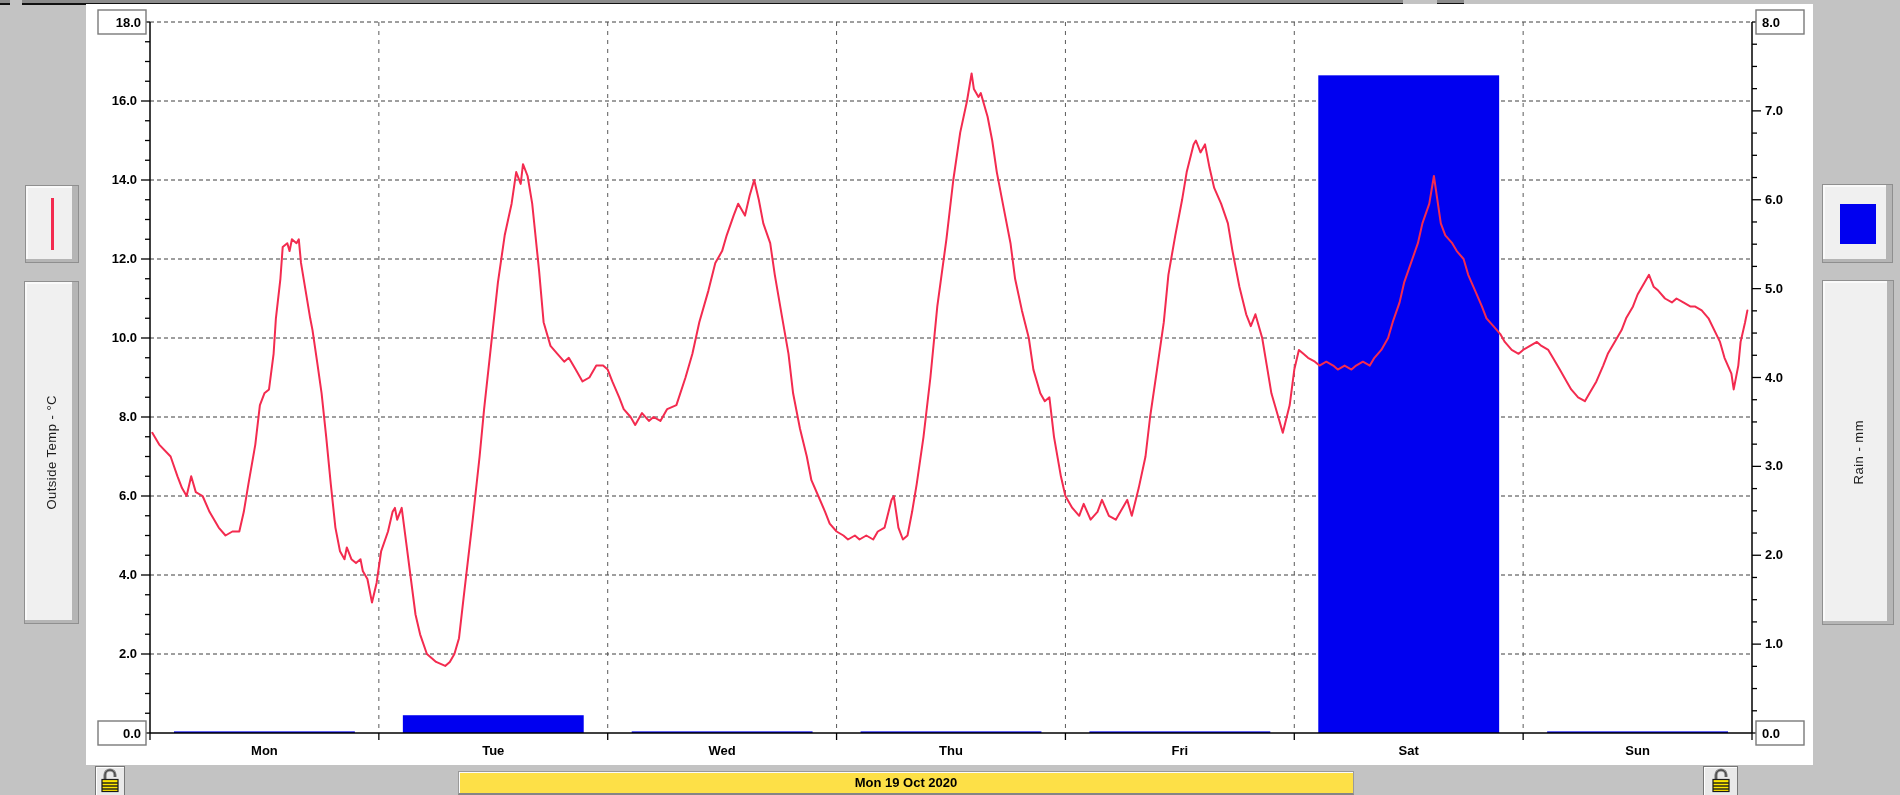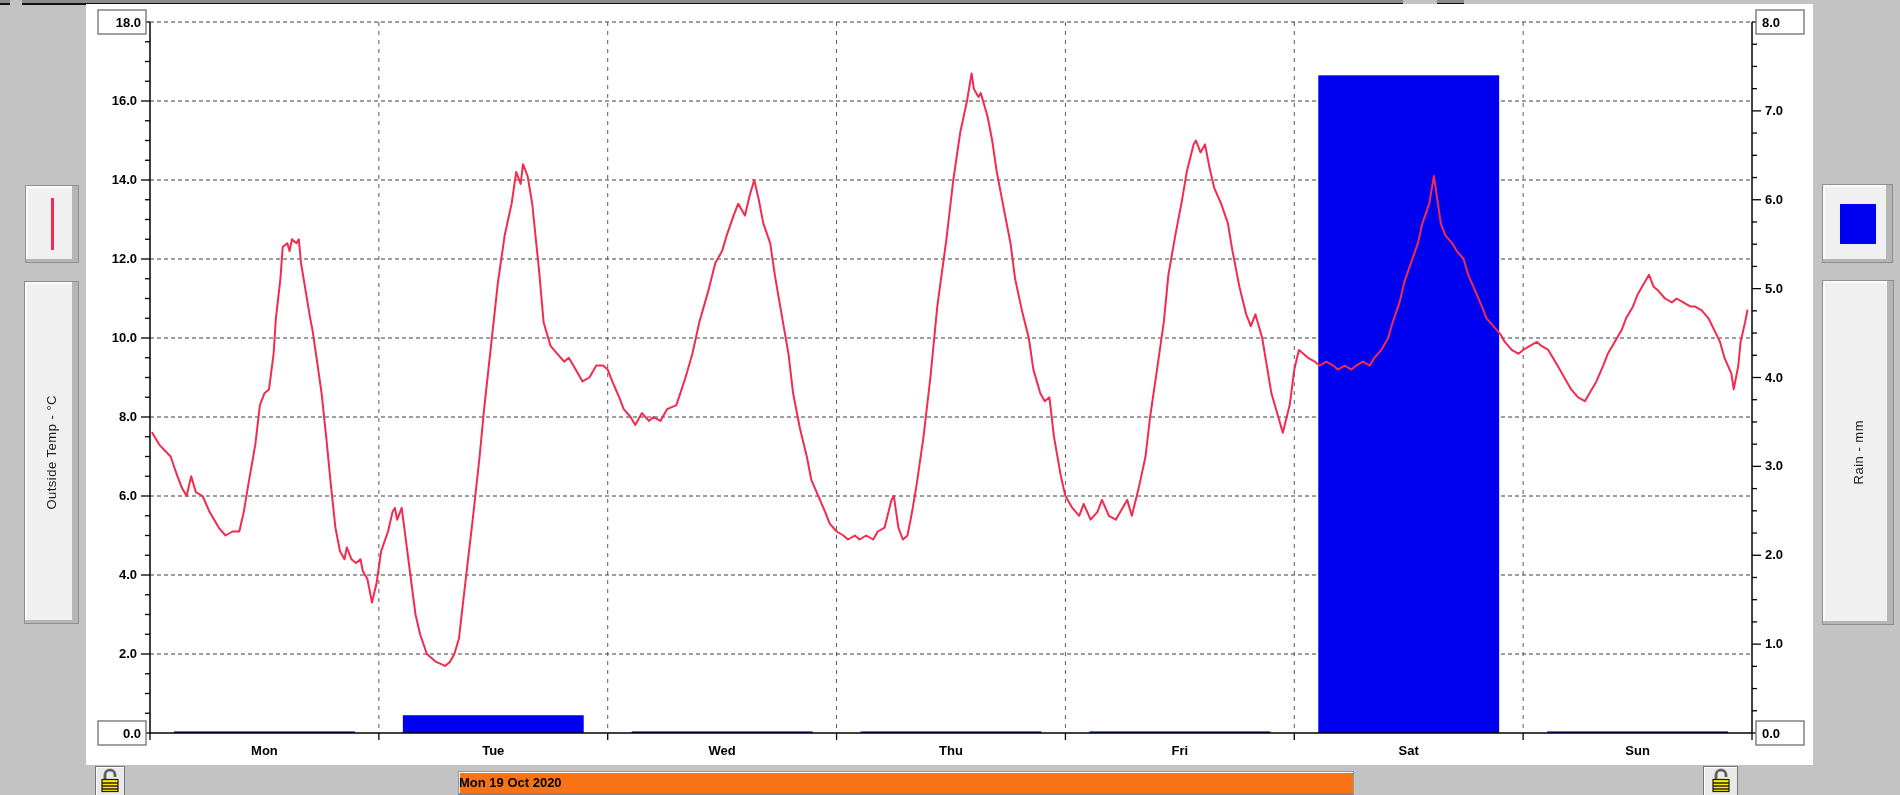--- a/index.html
+++ b/index.html
@@ -18,23 +18,23 @@
   .legend-right{left:1822px;top:184px;width:69px;height:77px;}
   .label-right{left:1822px;top:280px;width:70px;height:343px;}
   .temp-swatch{width:3px;height:52px;}
   .rain-swatch{width:36px;height:40px;}
   .vtext{writing-mode:vertical-rl;transform:rotate(180deg);font-size:13px;color:#1c1c1c;
          letter-spacing:0.5px;white-space:nowrap;}
   .lock{position:absolute;top:766px;height:29px;background:#e9e9e9;border:1px solid #777;
         display:flex;align-items:flex-start;justify-content:center;box-shadow:inset 1px 1px 0 #fff;}
   .lock-left{left:95px;width:28px;}
   .lock-right{left:1703px;width:33px;}
-  .datebar{position:absolute;left:458px;top:771px;width:894px;height:21px;background:#f97316;
+  .datebar{position:absolute;left:458px;top:771px;width:894px;height:21px;background:#fde047;
            border:1px solid #9a9a9a;border-bottom:2px solid #858585;
-           display:flex;align-items:center;justify-content:flex-start;
+           display:flex;align-items:center;justify-content:center;
            font-size:13px;font-weight:bold;color:#000;box-shadow:inset 1px 1px 0 #fbfbfb;}
 </style>
 </head>
 <body>
 
 <div class="screen">
 
   <div class="top-edge seg-a"></div>
   <div class="top-edge seg-b"></div>
   <div class="top-edge seg-c"></div>

